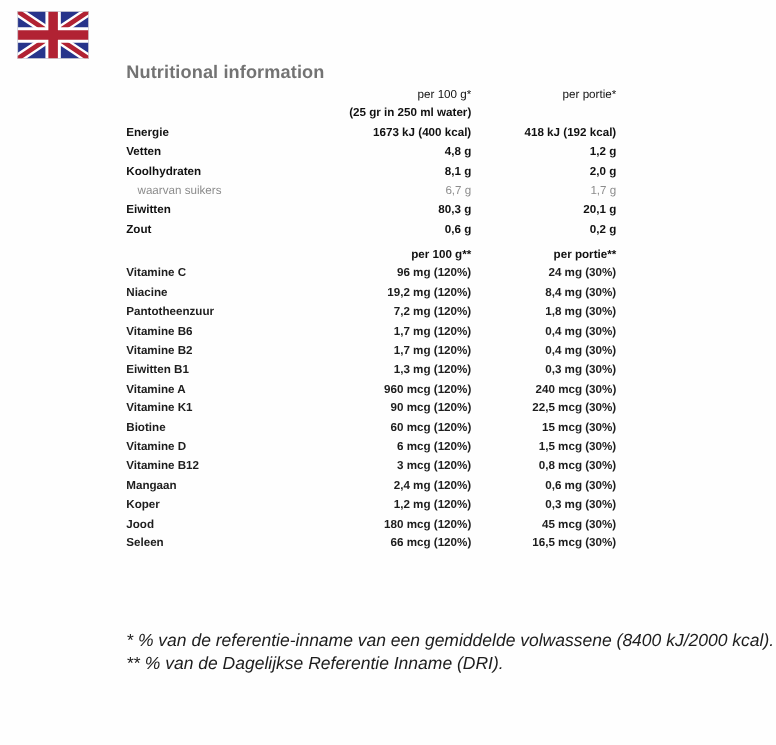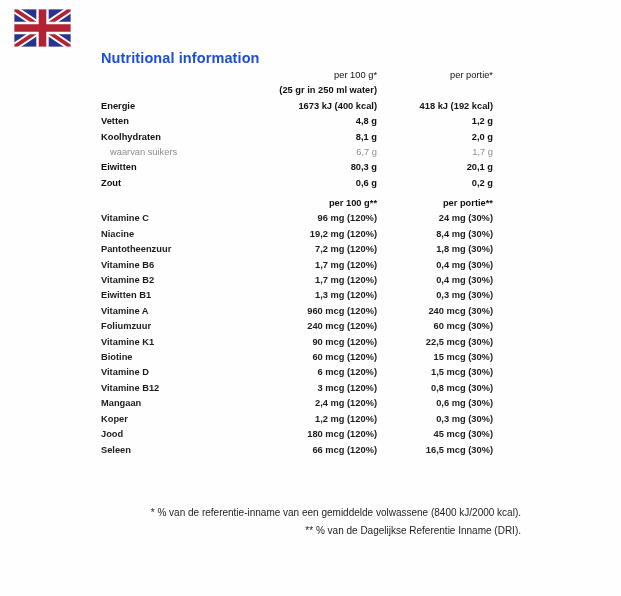--- a/index.html
+++ b/index.html
@@ -37,21 +37,21 @@
     height: 596px;
   }
 
   .title {
     position: absolute;
     left: 101px;
     top: 50px;
     font-size: 14.5px;
     font-weight: bold;
     letter-spacing: 0.1px;
-    color: #1d4ed8;
+    color: #737373;
     white-space: nowrap;
   }
 
   
   .tbl {
     position: absolute;
     left: 101px;
     width: 392px;
     border-collapse: collapse;
     table-layout: fixed;
@@ -81,25 +81,25 @@
   #vitamin-table tr.head td { font-weight: bold; color: #111; }
 
   
   .footnotes {
     position: absolute;
     left: 101px;
     top: 504px;
     width: 420px;
   }
   .footnote {
-    font-size: 10px;
+    font-size: 14px;
     line-height: 17.5px;
+    font-style: italic;
     color: #1d1d1d;
     white-space: nowrap;
-    text-align: right;
   }
 </style>
 </head>
 <body>
 
 <div class="sheet">
 
   <div class="flag-wrap">
     <svg viewBox="0 0 60 40" xmlns="http://www.w3.org/2000/svg" aria-hidden="true">
       <rect width="60" height="40" fill="#27348b"></rect>
@@ -196,25 +196,20 @@
         <td class="c-label">Eiwitten B1</td>
         <td class="c-v1">1,3 mg (120%)</td>
         <td class="c-v2">0,3 mg (30%)</td>
       </tr>
       <tr>
         <td class="c-label">Vitamine A</td>
         <td class="c-v1">960 mcg (120%)</td>
         <td class="c-v2">240 mcg (30%)</td>
       </tr>
       <tr>
-        <td class="c-label">Foliumzuur</td>
-        <td class="c-v1">240 mcg (120%)</td>
-        <td class="c-v2">60 mcg (30%)</td>
-      </tr>
-      <tr>
         <td class="c-label">Vitamine K1</td>
         <td class="c-v1">90 mcg (120%)</td>
         <td class="c-v2">22,5 mcg (30%)</td>
       </tr>
       <tr>
         <td class="c-label">Biotine</td>
         <td class="c-v1">60 mcg (120%)</td>
         <td class="c-v2">15 mcg (30%)</td>
       </tr>
       <tr>

